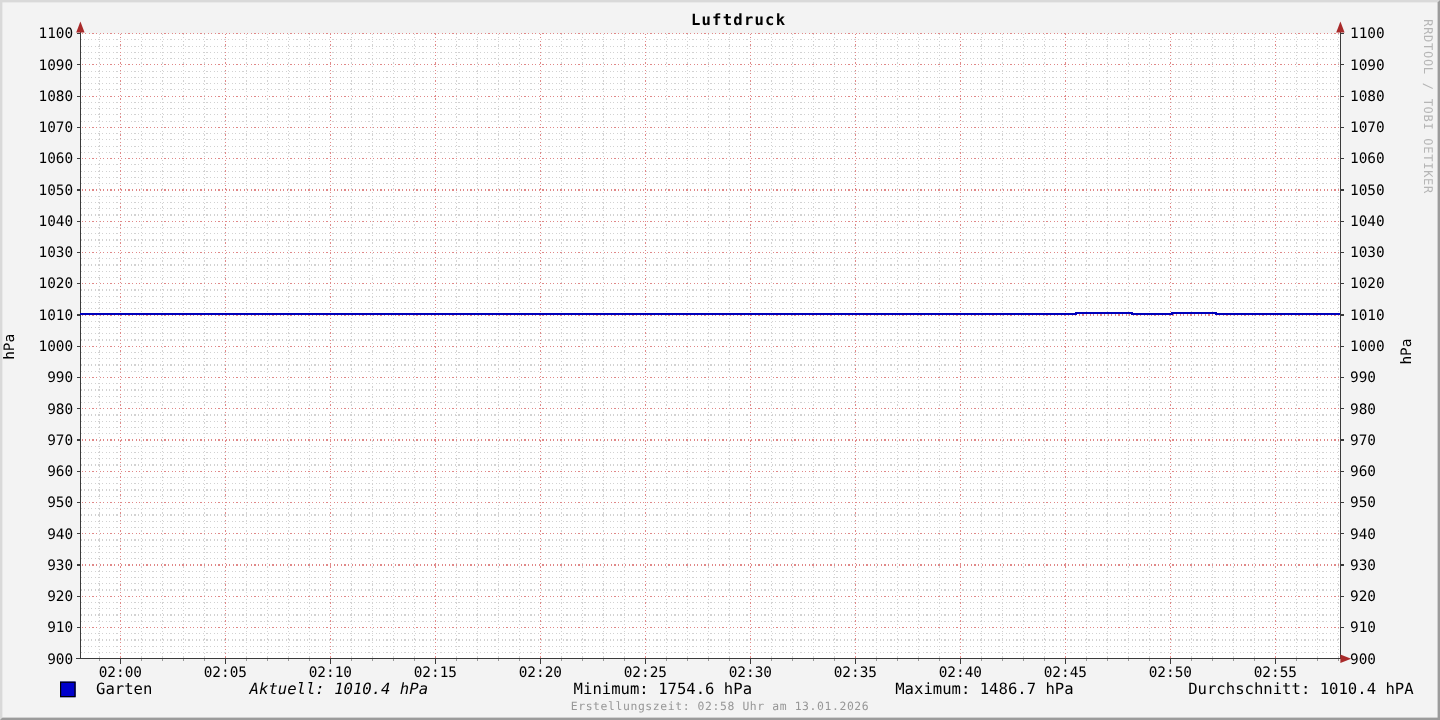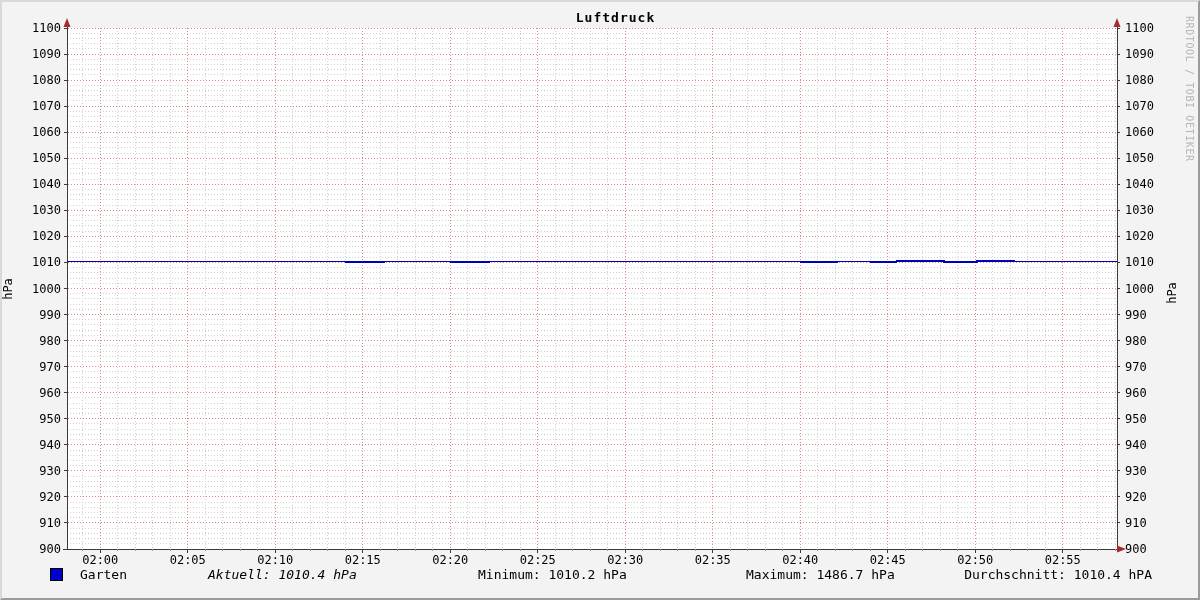--- a/index.html
+++ b/index.html
@@ -24,21 +24,21 @@
   .legend-row{position:absolute;left:0;top:565px;width:1180px;height:16px;font-size:13px;color:#000;}
   .swatch{
     position:absolute;left:48px;top:1px;width:11px;height:11px;
     border:1px solid #000;
   }
   .lg{position:absolute;top:0;white-space:pre;}
   .lg-name{left:78px;}
   .lg-cur{left:206px;font-style:italic;}
   .lg-min{left:476px;}
   .lg-max{left:744px;}
-  .lg-avg{right:30px;}
+  .lg-avg{right:4px;}
   .footer{
     position:absolute;left:0;top:582px;width:1196px;text-align:center;
     font-size:9.5px;color:#979797;letter-spacing:0.5px;
   }
   .watermark{
     position:absolute;right:3px;top:14px;
     writing-mode:vertical-rl;
     font-size:10px;letter-spacing:0.6px;color:#b5b5b5;
   }
 </style>
@@ -386,20 +386,21 @@
       </g>
       <path d="M65.0,259.4 H343.3 V259.7 H381.7 V259.4 H448.3 V259.7 H486.7 V259.4 H798.3 V259.9 H835.0 V259.4 H868.3 V259.7 H894.5 V259.1 H941.7 V259.7 H975.0 V259.1 H1011.7 V259.4 H1115.0 V259.4 H1115" fill="none" stroke="#0000bb" stroke-width="1.6" shape-rendering="crispEdges"></path>
     </svg>
 
   <div class="title">Luftdruck</div>
 
   <div class="legend-row">
     <span class="swatch" id="legend-swatch" style="background: rgb(0, 0, 204);"></span>
     <span class="lg lg-name">Garten</span>
     <span class="lg lg-cur">Aktuell: 1010.4 hPa</span>
-    <span class="lg lg-min">Minimum: 1010.2 hPa</span>
+    <span class="lg lg-min">Minimum: 1754.6 hPa</span>
     <span class="lg lg-max">Maximum: 1486.7 hPa</span>
     <span class="lg lg-avg">Durchschnitt: 1010.4 hPA</span>
   </div>
 
+  <div class="footer">Erstellungszeit: 02:58 Uhr am 13.01.2026</div>
 
   <div class="watermark">RRDTOOL / TOBI OETIKER</div>
 </div>
 
 </body></html>

